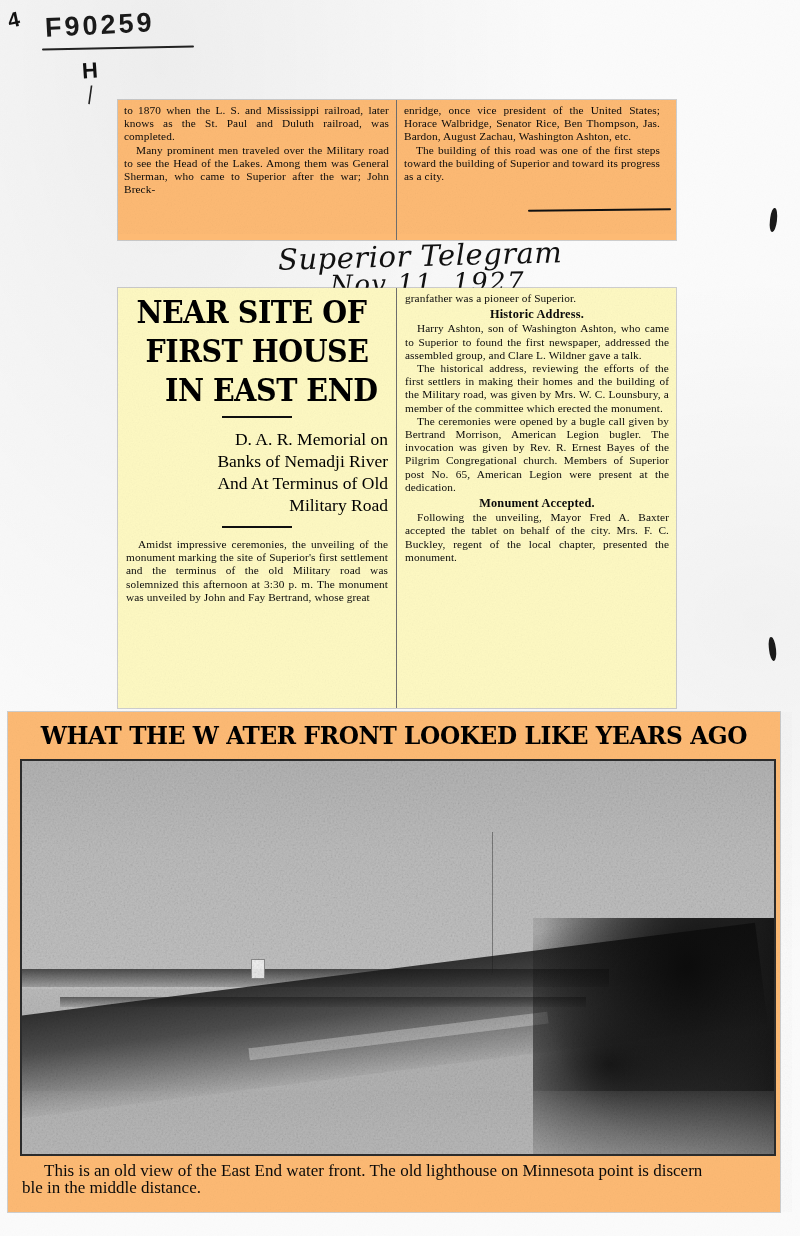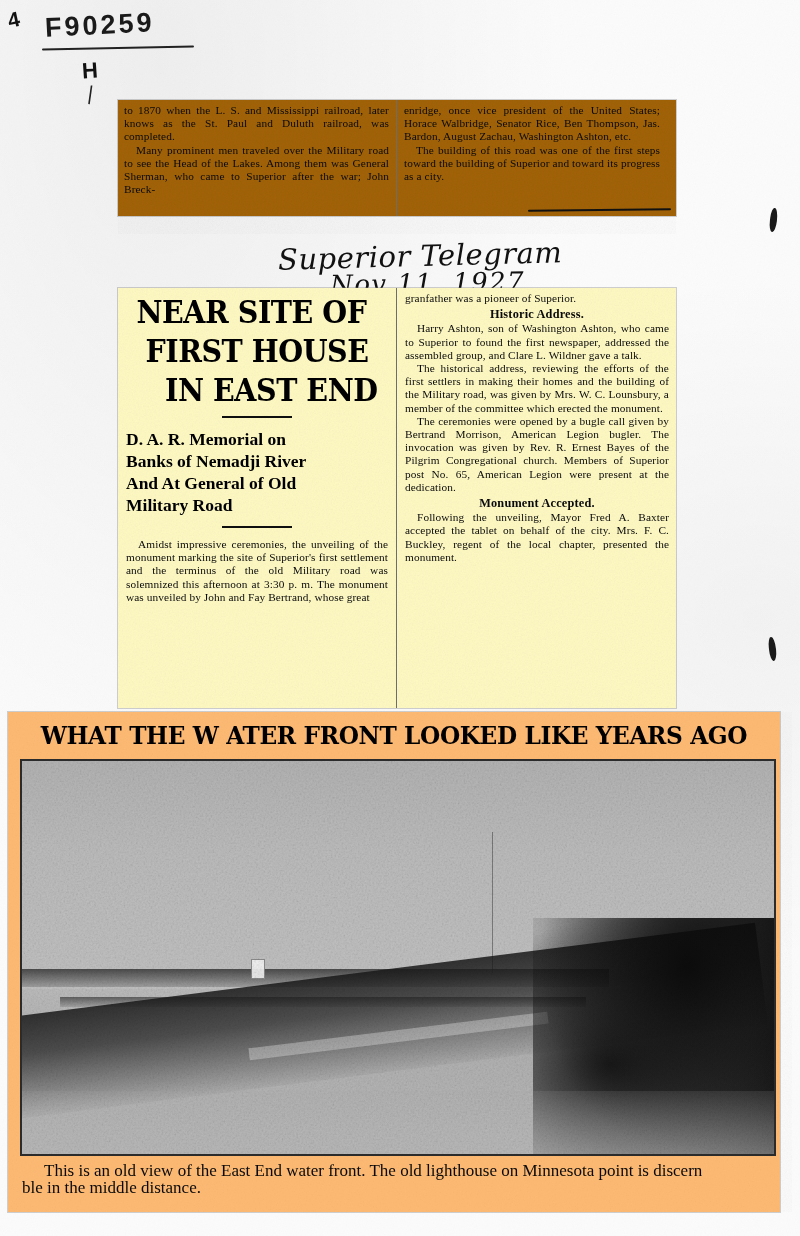--- a/index.html
+++ b/index.html
@@ -126,22 +126,22 @@
     position: absolute;
     inset: 0;
     pointer-events: none;
     mix-blend-mode: multiply;
     opacity: 0.4;
   }
 
   
   #clipping-top {
     left: 118px; top: 100px;
-    width: 558px; height: 116px;
-    background: #a16207;
+    width: 558px; height: 140px;
+    background: #fdba74;
   }
   .cols-2 {
     display: flex;
     position: relative;
     z-index: 2;
     height: 100%;
   }
   .col {
     position: relative;
     box-sizing: border-box;
@@ -204,24 +204,24 @@
   #hl-line-3 { text-align: right; }
 
   .rule-short {
     width: 70px;
     height: 2px;
     background: #0f0f0f;
     margin: 10px auto 10px auto;
   }
   .subhead {
     font-family: "Liberation Serif", serif;
-    font-weight: bold;
+    font-weight: normal;
     font-size: 17.5px;
     line-height: 22px;
-    text-align: left;
+    text-align: right;
     color: #000;
     letter-spacing: 0px;
   }
   .subhead .sh-line { display: block; white-space: nowrap; }
 
   .section-head {
     font-family: "Liberation Serif", serif;
     font-weight: bold;
     font-size: 12.3px;
     text-align: center;
@@ -395,21 +395,21 @@
     <div class="col" id="clip2-col-left">
       <div class="headline">
         <span class="hl-line" id="hl-line-1">NEAR SITE OF</span>
         <span class="hl-line" id="hl-line-2">FIRST HOUSE</span>
         <span class="hl-line" id="hl-line-3">IN EAST END</span>
       </div>
       <div class="rule-short"></div>
       <div class="subhead">
         <span class="sh-line">D. A. R. Memorial on</span>
         <span class="sh-line">Banks of Nemadji River</span>
-        <span class="sh-line">And At General of Old</span>
+        <span class="sh-line">And At Terminus of Old</span>
         <span class="sh-line">Military Road</span>
       </div>
       <div class="rule-short"></div>
       <div class="news-body">
         <p>Amidst impressive ceremonies, the unveiling of the monument marking the site of Superior's first settlement and the terminus of the old Military road was solemnized this afternoon at 3:30 p. m. The monument was unveiled by John and Fay Bertrand, whose great</p>
       </div>
     </div>
 
     <div class="col news-body col-rule" id="clip2-col-right">
       <p class="noindent">granfather was a pioneer of Superior.</p>

